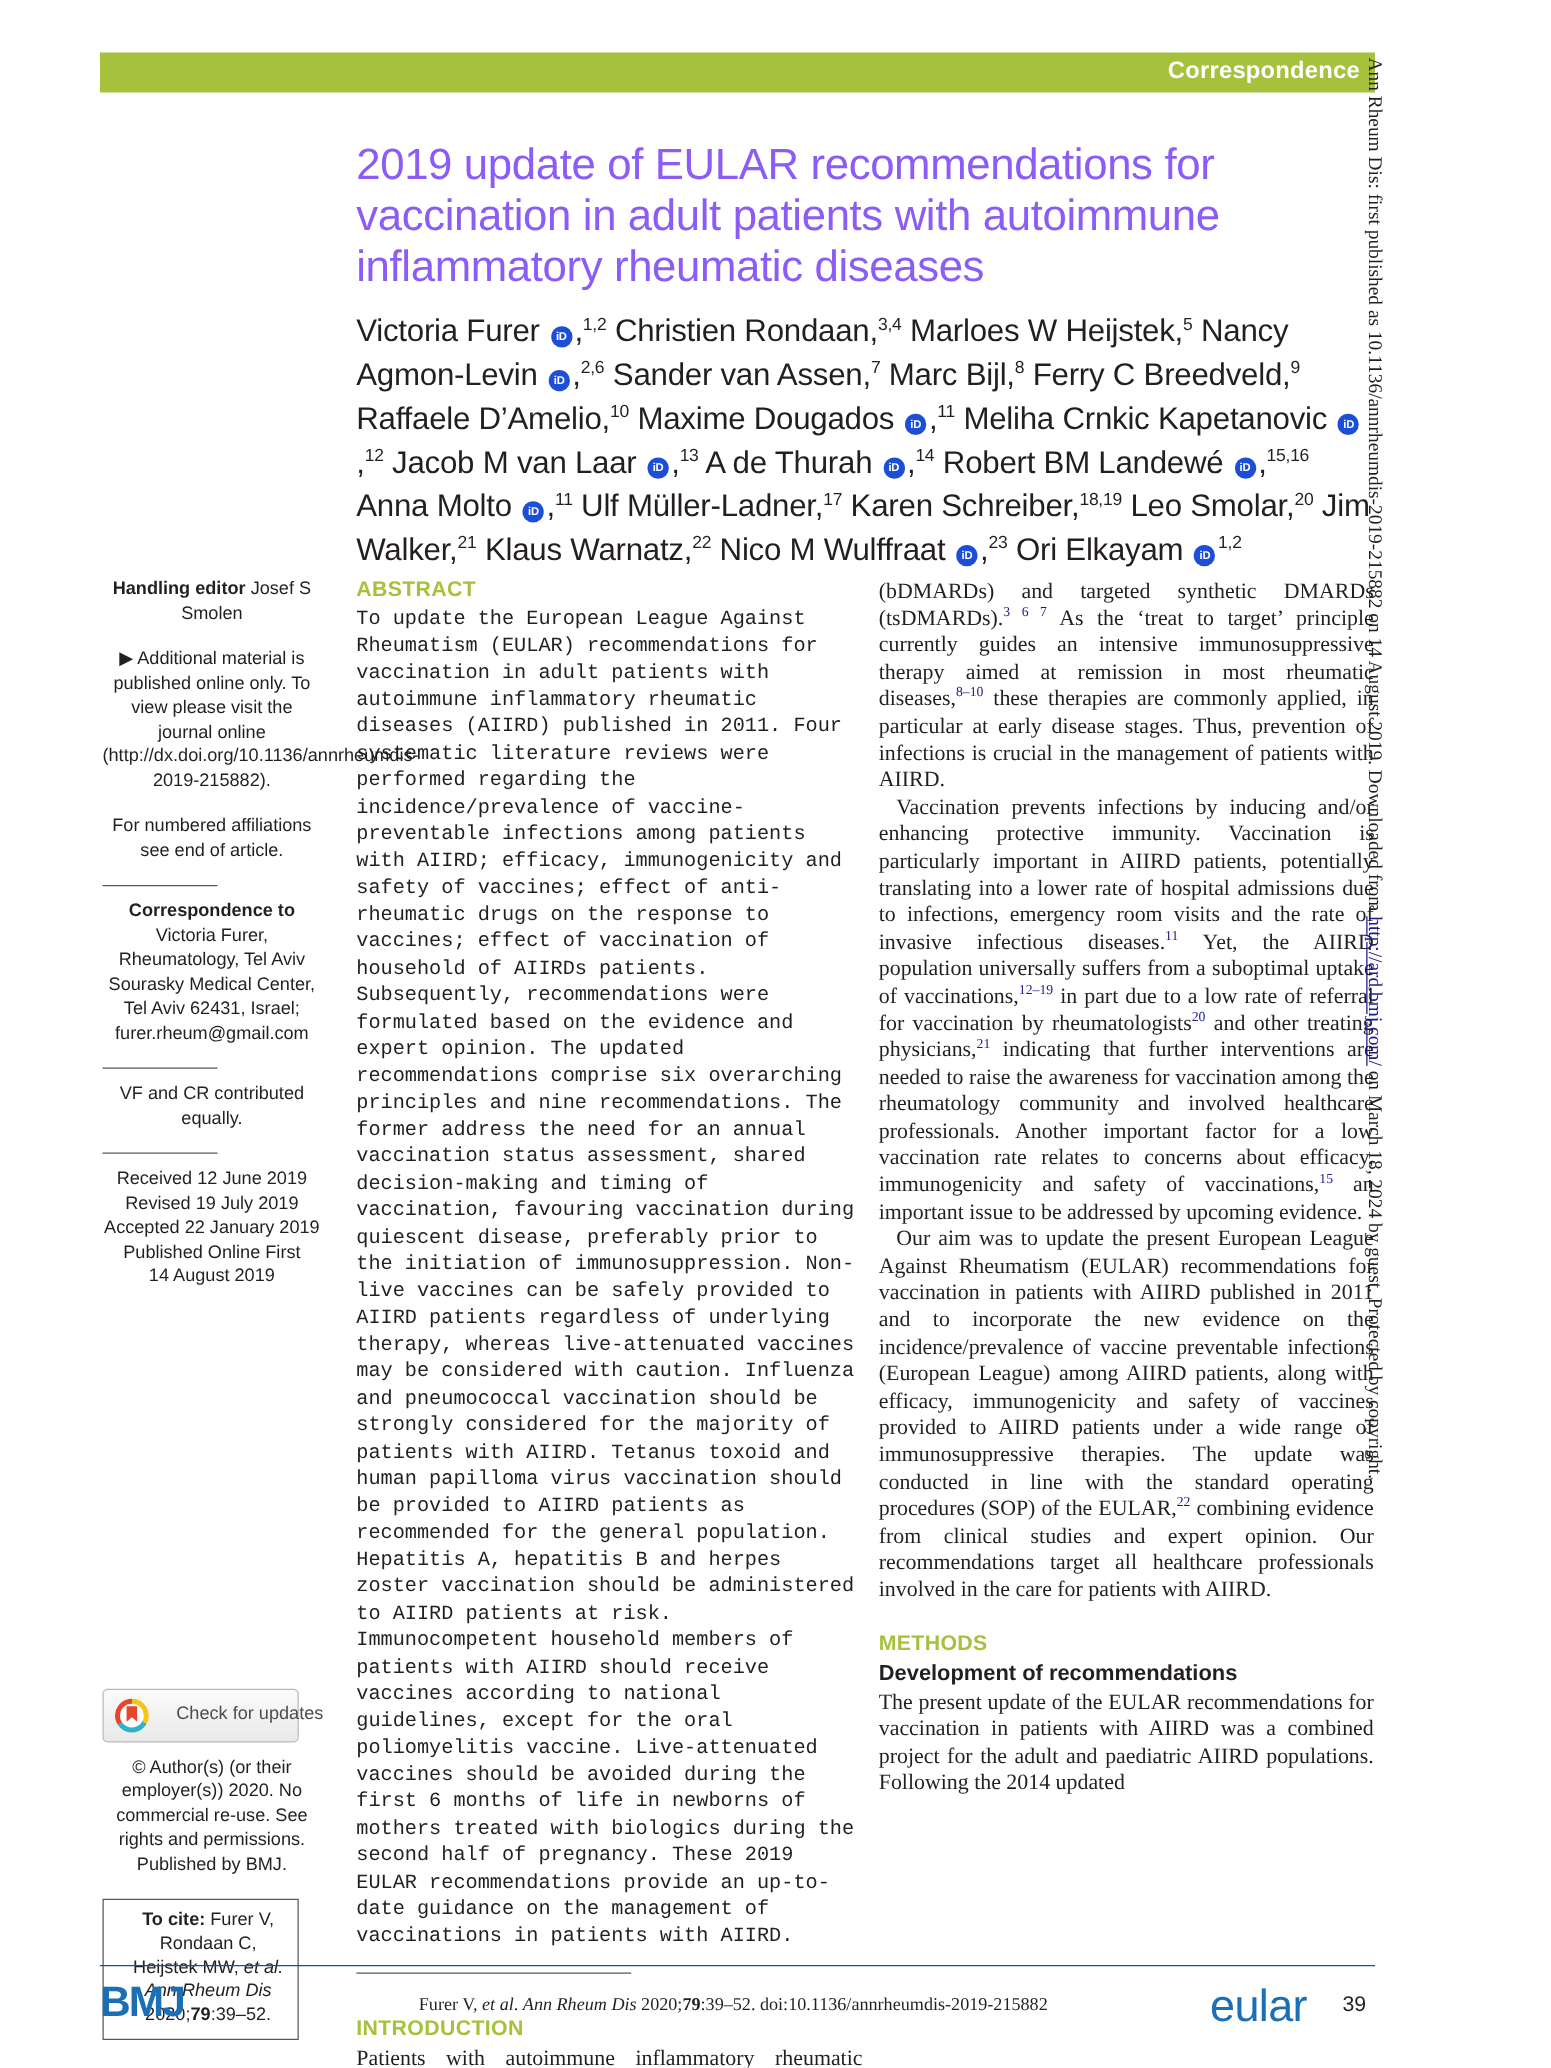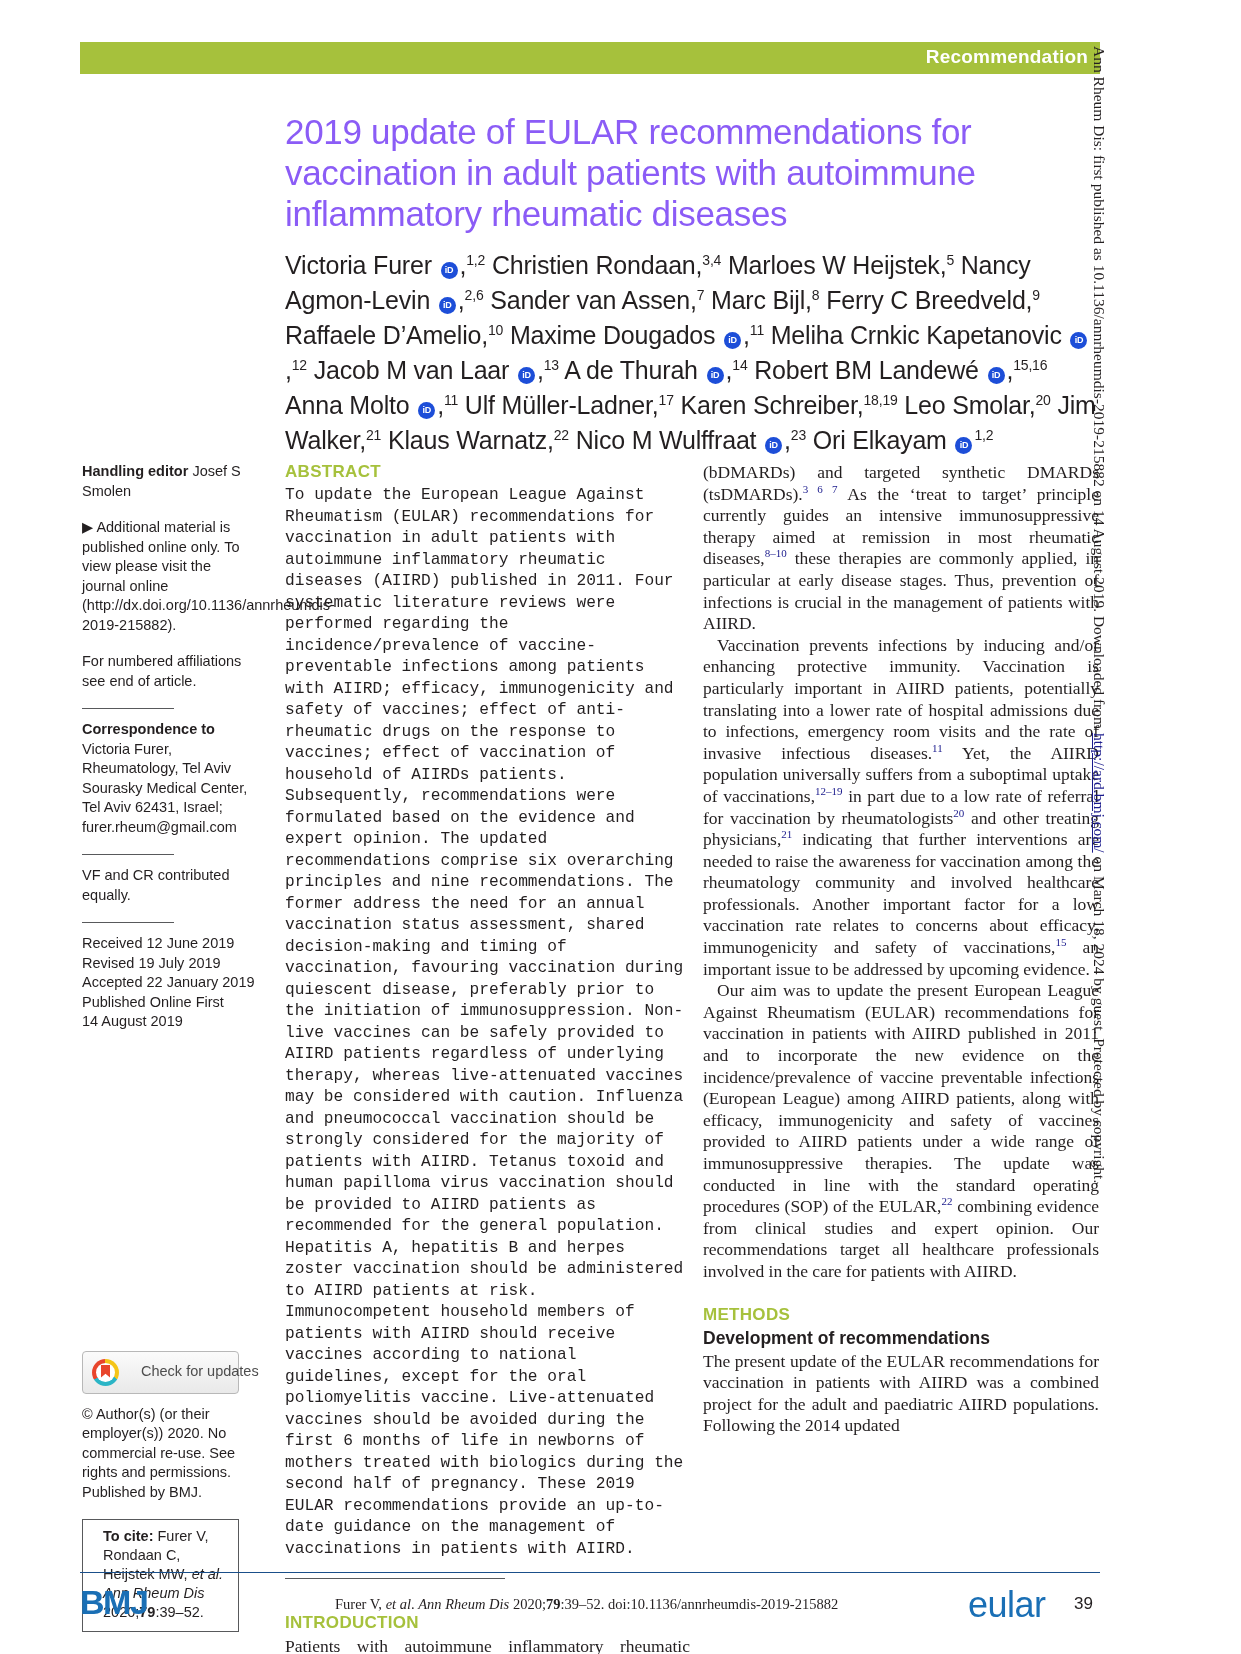--- a/index.html
+++ b/index.html
@@ -42,21 +42,21 @@
   .orcid {
     display:inline-block; width:17px; height:17px; border-radius:50%;
     background:#1d4ed8; color:#ffffff; font-size:9px; font-weight:bold;
     text-align:center; line-height:17px; vertical-align:1px;
     margin:0 2px; font-family:"Liberation Sans", sans-serif;
   }
 
   
   .col-left {
     position:absolute; left:82px; top:462px; width:175px;
-    font-size:14.5px; line-height:19.5px; color:#231f20;
+    font-size:14.5px; line-height:19.5px; color:#231f20;text-align:center;
   }
   .col-left .block { margin-bottom:17px; }
   .col-left b { font-weight:bold; }
   .rule-short { border-top:1px solid #58595b; margin:13px 0 11px 0; width:92px; }
 
   .check-updates {
     margin-top:6px;
     border:1px solid #b8b8b8; border-radius:4px;
     background:linear-gradient(#fbfbfb,#e9e9e9);
     padding:7px 9px; display:flex; align-items:center; gap:22px;
@@ -155,21 +155,21 @@
     font-family:"Liberation Sans", sans-serif;
     font-size:17px; color:#231f20;
   }
 </style>
 </head>
 <body>
 
 <div class="page">
 
   <div class="header-band">
-    <span class="label">Recommendation</span>
+    <span class="label">Correspondence</span>
   </div>
 
   <h1 class="title">2019 update of EULAR recommendations for vaccination in adult patients with autoimmune inflammatory rheumatic diseases</h1>
 
   <div class="authors">Victoria Furer <span class="orcid">iD</span>,<sup>1,2</sup> Christien Rondaan,<sup>3,4</sup> Marloes W Heijstek,<sup>5</sup> Nancy Agmon-Levin <span class="orcid">iD</span>,<sup>2,6</sup> Sander van Assen,<sup>7</sup> Marc Bijl,<sup>8</sup> Ferry C Breedveld,<sup>9</sup> Raffaele D’Amelio,<sup>10</sup> Maxime Dougados <span class="orcid">iD</span>,<sup>11</sup> Meliha Crnkic Kapetanovic <span class="orcid">iD</span>,<sup>12</sup> Jacob M van Laar <span class="orcid">iD</span>,<sup>13</sup> A de Thurah <span class="orcid">iD</span>,<sup>14</sup> Robert BM Landewé <span class="orcid">iD</span>,<sup>15,16</sup> Anna Molto <span class="orcid">iD</span>,<sup>11</sup> Ulf Müller-Ladner,<sup>17</sup> Karen Schreiber,<sup>18,19</sup> Leo Smolar,<sup>20</sup> Jim Walker,<sup>21</sup> Klaus Warnatz,<sup>22</sup> Nico M Wulffraat <span class="orcid">iD</span>,<sup>23</sup> Ori Elkayam <span class="orcid">iD</span><sup>1,2</sup></div>
 
   <div class="col-left">
 
     <div class="block">
       <b>Handling editor</b>

